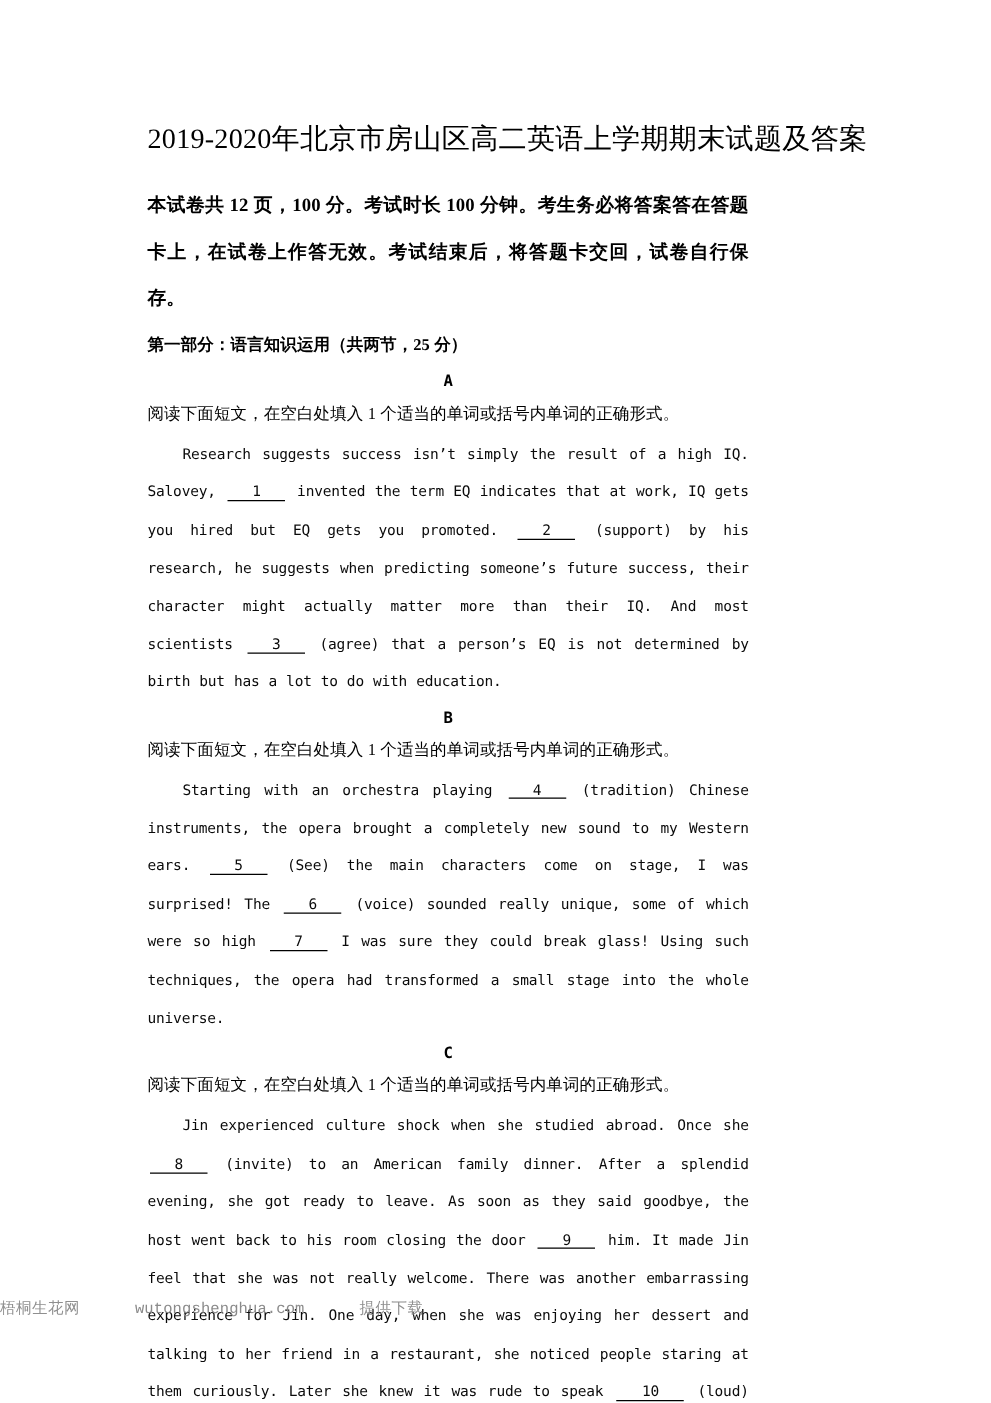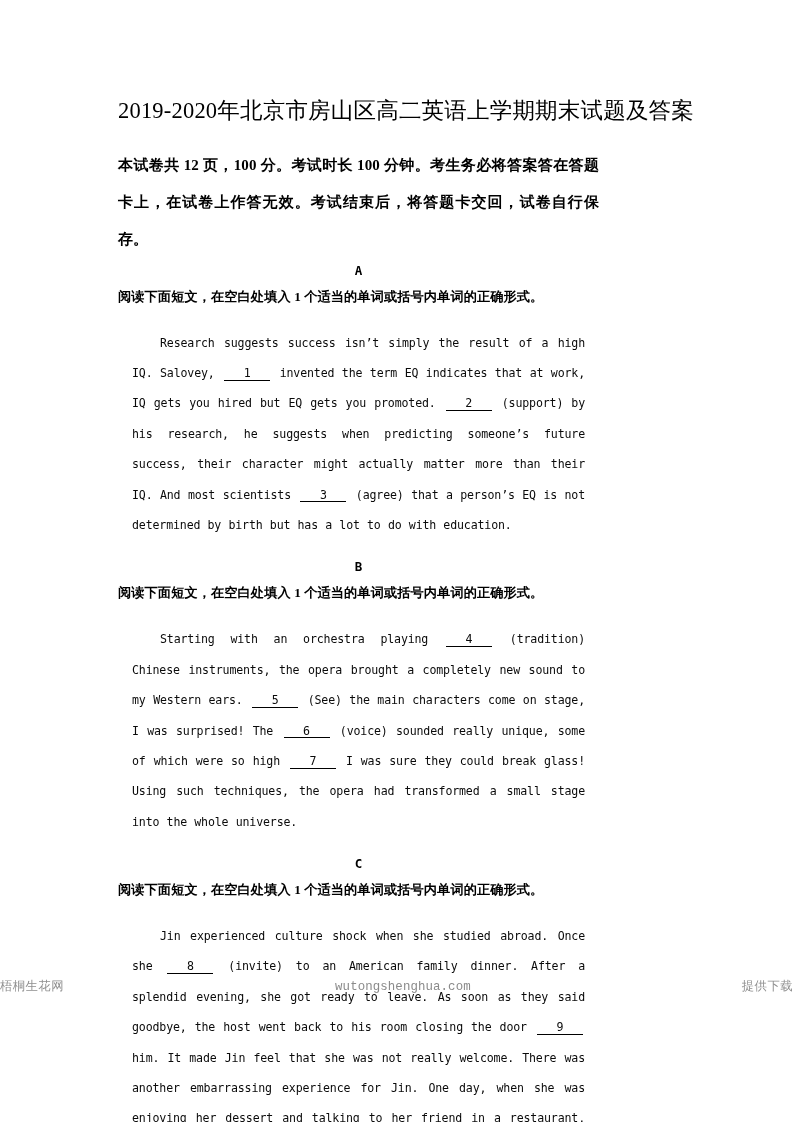--- a/index.html
+++ b/index.html
@@ -69,28 +69,28 @@
     font-weight: bold;
     line-height: 2.0;
     font-family: "DejaVu Sans Mono", "Liberation Mono", monospace;
     letter-spacing: 0;
   }
 
   
   .cn-instruction {
     margin: 0;
     font-size: 13.2px;
-    font-weight: 700;
+    font-weight: 400;
     line-height: 2.05;
     letter-spacing: 0.1px;
   }
 
   
   .passage {
-    margin: 14px;
+    margin: 0;
     font-family: "DejaVu Sans Mono", "Liberation Mono", monospace;
     font-size: 11.6px;
     line-height: 2.62;
     text-align: justify;
     text-justify: inter-word;
     letter-spacing: -0.15px;
     word-spacing: 0.4px;
     color: #0a0a0a;
   }
   .passage .indent { display: inline-block; width: 28px; }
@@ -111,42 +111,43 @@
     margin: 0 2px;
   }
   .blank.w1 { min-width: 42px; }
   .blank.w2 { min-width: 50px; }
 
   
   .footer {
     position: absolute;
     left: 0;
     right: 0;
-    top: 978px;
+    top: 1038px;
     display: flex;
-    justify-content: space-between;
+    justify-content: flex-start;
     align-items: baseline;
-    gap: 61px;
+    gap: 44px;
     color: #8f8f8f;
     font-size: 12.4px;
     font-family: "Liberation Sans", "DejaVu Sans", sans-serif;
   }
   .footer .brand { letter-spacing: 0.4px; }
   .footer .site  { letter-spacing: 0.1px; color: #8a8a8a; font-family: Liberation Mono, monospace; }
   .footer .note  { letter-spacing: 0.4px; }
 </style>
 </head>
 <body>
 
 <div class="page">
 
   <h1 class="doc-title">2019-2020年北京市房山区高二英语上学期期末试题及答案</h1>
 
   <p class="intro">本试卷共 12 页，100 分。考试时长 100 分钟。考生务必将答案答在答题卡上，在试卷上作答无效。考试结束后，将答题卡交回，试卷自行保存。</p>
 
+  <p class="sec-head first">第一部分：语言知识运用（共两节，25 分）</p>
 
 
   <p class="passage-mark">A</p>
   <p class="cn-instruction">阅读下面短文，在空白处填入 1 个适当的单词或括号内单词的正确形式。</p>
   <p class="passage passage-a"><span class="indent"></span><span>Research suggests success isn’t simply the result of a high IQ. Salovey, </span><span class="blank w1">1</span><span> invented the term EQ indicates that at work, IQ gets you hired but EQ gets you promoted. </span><span class="blank w1">2</span><span> (support) by his research, he suggests when predicting someone’s future success, their character might actually matter more than their IQ. And most scientists </span><span class="blank w1">3</span><span> (agree) that a person’s EQ is not determined by birth but has a lot to do with education.</span></p>
 
   <p class="passage-mark">B</p>
   <p class="cn-instruction">阅读下面短文，在空白处填入 1 个适当的单词或括号内单词的正确形式。</p>
   <p class="passage passage-b"><span class="indent"></span><span>Starting with an orchestra playing </span><span class="blank w1">4</span><span> (tradition) Chinese instruments, the opera brought a completely new sound to my Western ears. </span><span class="blank w1">5</span><span> (See) the main characters come on stage, I was surprised! The </span><span class="blank w1">6</span><span> (voice) sounded really unique, some of which were so high </span><span class="blank w1">7</span><span> I was sure they could break glass! Using such techniques, the opera had transformed a small stage into the whole universe.</span></p>
 

